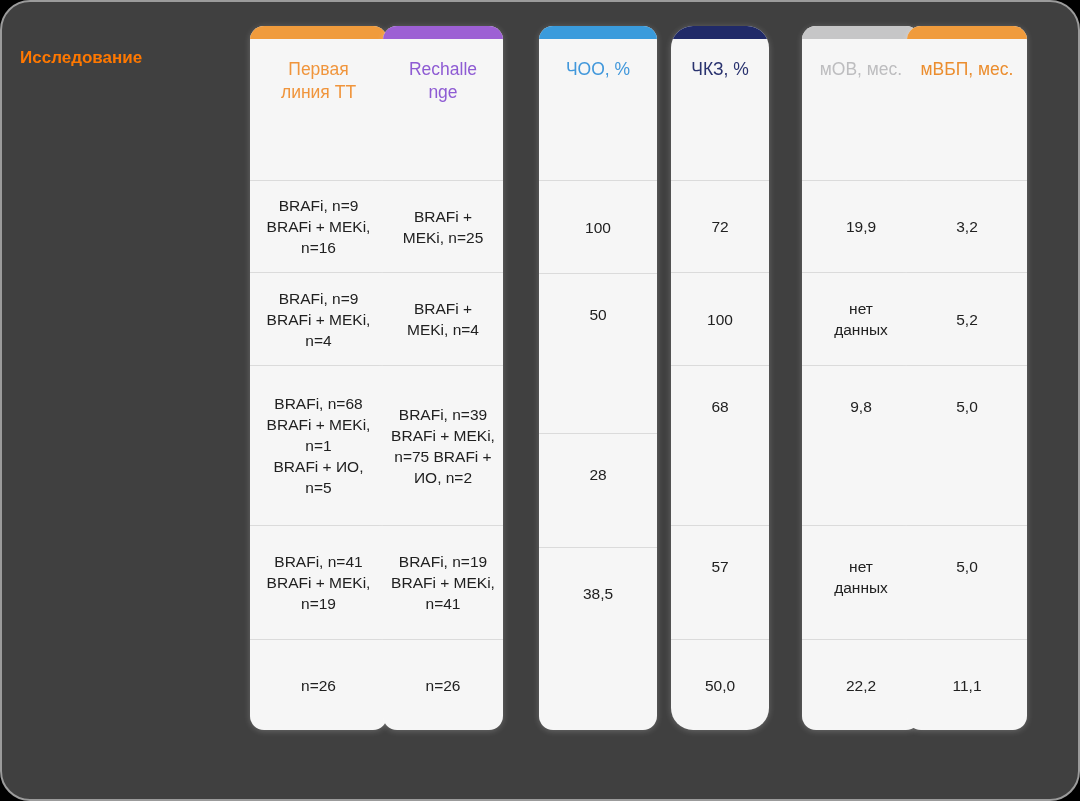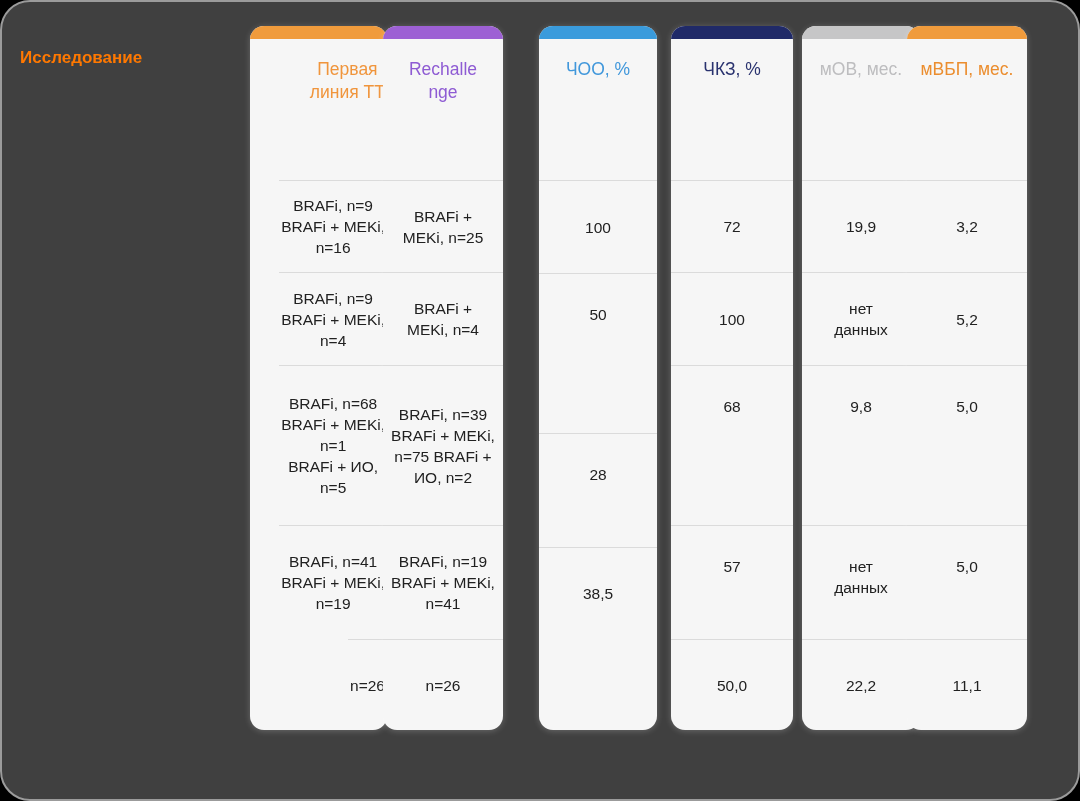--- a/index.html
+++ b/index.html
@@ -74,21 +74,21 @@
     align-items: flex-start;
     padding-top: 30px;
   }
 </style>
 </head>
 <body>
 
 <div id="canvas">
   <div id="study-label">Исследование</div>
   <div id="table">
-      <div class="card" style="left: 248px; width: 137px; align-items: flex-end;">
+      <div class="card" style="left: 248px; width: 137px;">
         <div class="bar" style="background: rgb(240, 155, 60);"></div>
         <div class="cell head" style="color: rgb(240, 149, 60);">Первая
 линия ТТ</div>
         <div class="cell body-row r0">BRAFi, n=9
 BRAFi + MEKi,
 n=16</div>
         <div class="cell body-row r1">BRAFi, n=9
 BRAFi + MEKi,
 n=4</div>
         <div class="cell body-row r2">BRAFi, n=68
@@ -119,21 +119,21 @@
         <div class="cell body-row r4">n=26</div>
       </div>
       <div class="card" style="left: 537px; width: 118px;">
         <div class="bar" style="background: rgb(58, 155, 220);"></div>
         <div class="cell head" style="color: rgb(64, 151, 219);">ЧОО, %</div>
         <div class="cell body-row r1">100</div>
         <div class="cell body-row r2 top">50</div>
         <div class="cell body-row r3 top">28</div>
         <div class="cell body-row r4">38,5</div>
       </div>
-      <div class="card" style="left: 669px; width: 122px;">
+      <div class="card" style="left: 669px; width: 98px; border-radius: 22px;">
         <div class="bar" style="background: rgb(32, 42, 104);"></div>
         <div class="cell head" style="color: rgb(42, 51, 111);">ЧКЗ, %</div>
         <div class="cell body-row r0">72</div>
         <div class="cell body-row r1">100</div>
         <div class="cell body-row r2 top">68</div>
         <div class="cell body-row r3 top">57</div>
         <div class="cell body-row r4">50,0</div>
       </div>
       <div class="card" style="left: 800px; width: 118px;">
         <div class="bar" style="background: rgb(198, 198, 199);"></div>

